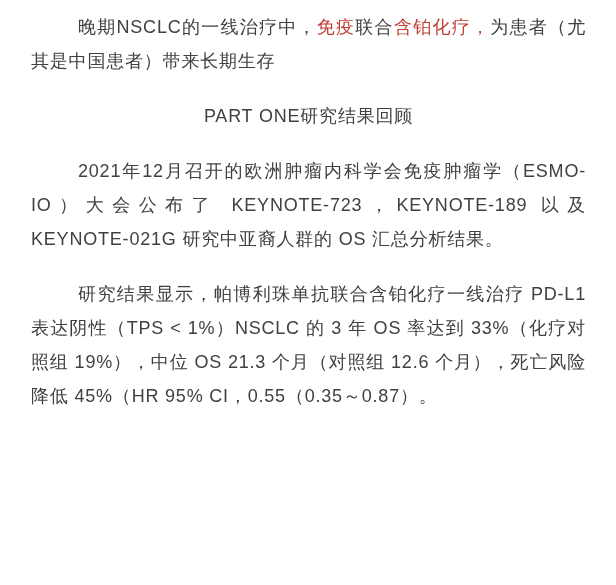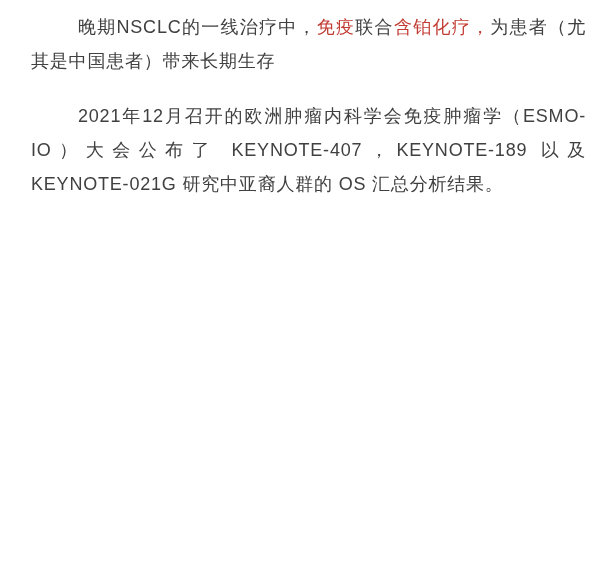--- a/index.html
+++ b/index.html
@@ -51,18 +51,20 @@
     color: #404040;
   }
 </style>
 </head>
 <body>
 
 <div class="page">
 
   <p class="para"><span class="seg-normal">晚期NSCLC的一线治疗中，</span><span class="seg-red">免疫</span><span class="seg-normal">联合</span><span class="seg-red">含铂化疗，</span><span class="seg-normal">为患者（尤其是中国患者）带来长期生存</span></p>
 
+  <p class="section-title">PART ONE研究结果回顾</p>
 
-  <p class="para">2021年12月召开的欧洲肿瘤内科学会免疫肿瘤学（ESMO-IO）大会公布了 KEYNOTE-407，KEYNOTE-189 以及 KEYNOTE-021G 研究中亚裔人群的 OS 汇总分析结果。</p>
+  <p class="para">2021年12月召开的欧洲肿瘤内科学会免疫肿瘤学（ESMO-IO）大会公布了 KEYNOTE-723，KEYNOTE-189 以及 KEYNOTE-021G 研究中亚裔人群的 OS 汇总分析结果。</p>
 
 
+  <p class="para">研究结果显示，帕博利珠单抗联合含铂化疗一线治疗 PD-L1 表达阴性（TPS &lt; 1%）NSCLC 的 3 年 OS 率达到 33%（化疗对照组 19%），中位 OS 21.3 个月（对照组 12.6 个月），死亡风险降低 45%（HR 95% CI，0.55（0.35～0.87）。</p>
 
 </div>
 
 </body></html>

